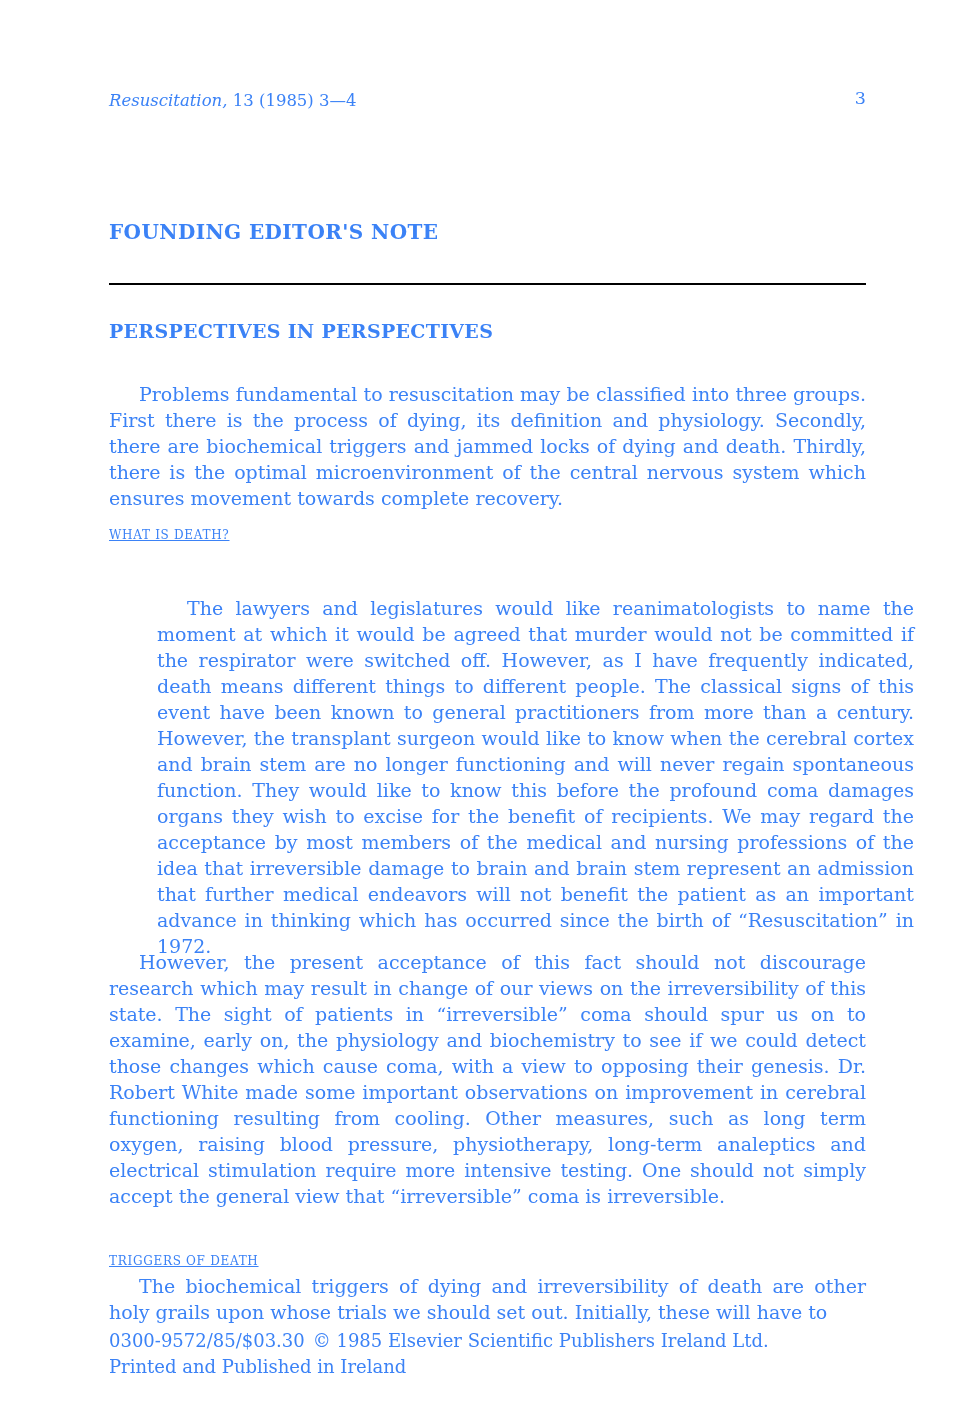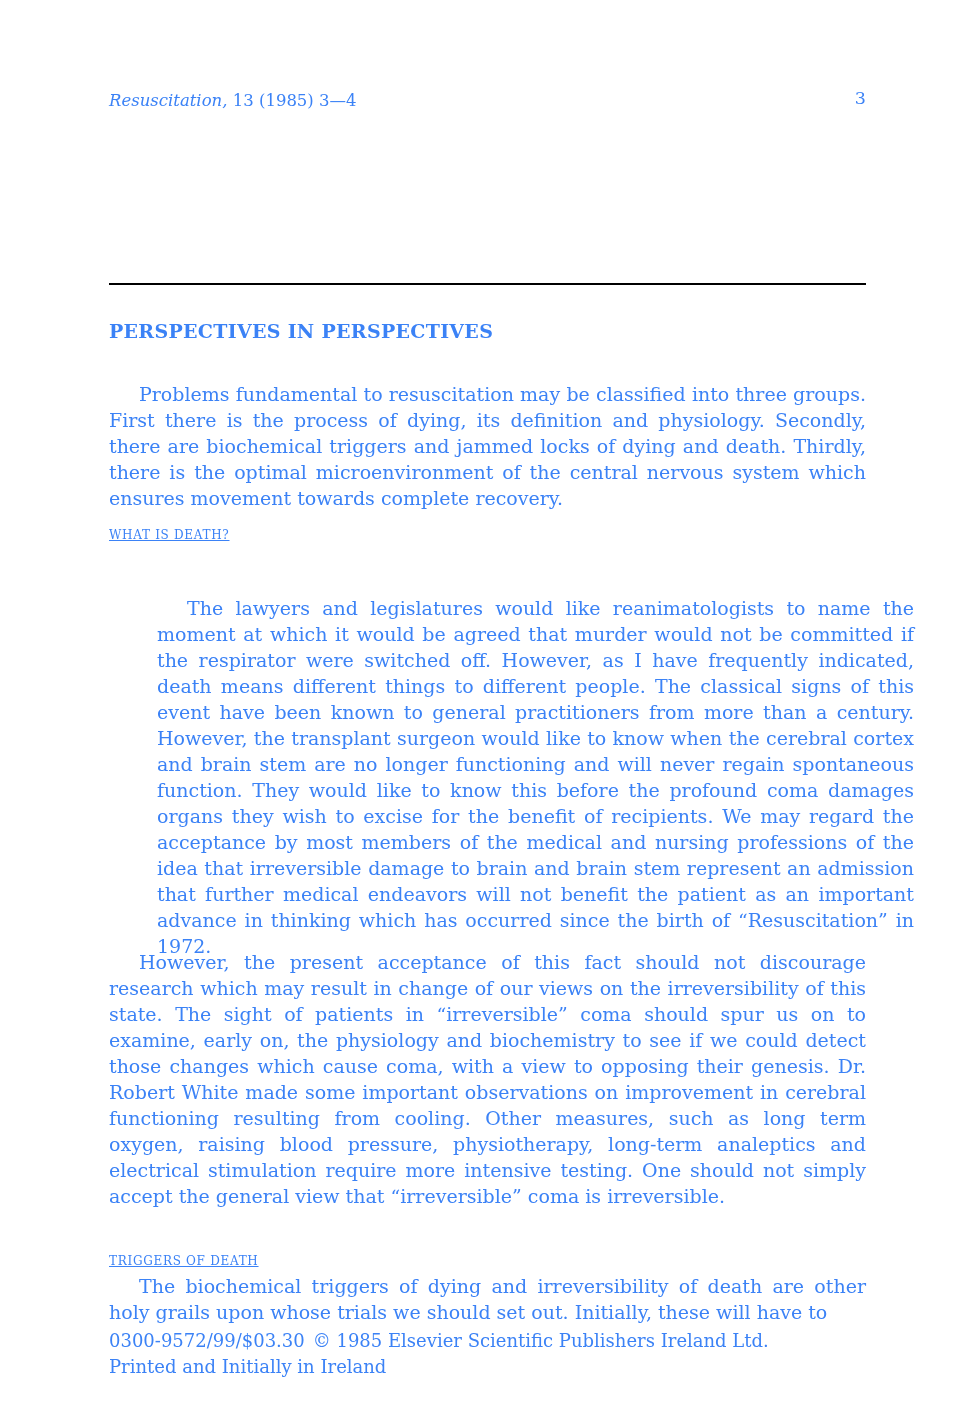--- a/index.html
+++ b/index.html
@@ -74,36 +74,37 @@
 
 <div class="page">
   <div class="content">
 
     <div class="abs header-block">
       <div><span class="journal-name">Resuscitation,</span> <span>13 (1985) 3—4</span></div>
     </div>
 
     <div class="abs page-number">3</div>
 
+    <div class="abs kicker">FOUNDING EDITOR'S NOTE</div>
 
     <div class="abs rule"></div>
 
     <div class="abs article-title">PERSPECTIVES IN PERSPECTIVES</div>
 
     <p class="abs body-para para-intro">Problems fundamental to resuscitation may be classified into three groups. First there is the process of dying, its definition and physiology. Secondly, there are biochemical triggers and jammed locks of dying and death. Thirdly, there is the optimal microenvironment of the central nervous system which ensures movement towards complete recovery.</p>
 
     <div class="abs section-heading heading-death">WHAT IS DEATH?</div>
 
     <p class="abs body-para para-death-1">The lawyers and legislatures would like reanimatologists to name the moment at which it would be agreed that murder would not be committed if the respirator were switched off. However, as I have frequently indicated, death means different things to different people. The classical signs of this event have been known to general practitioners from more than a century. However, the transplant surgeon would like to know when the cerebral cortex and brain stem are no longer functioning and will never regain spontaneous function. They would like to know this before the profound coma damages organs they wish to excise for the benefit of recipients. We may regard the acceptance by most members of the medical and nursing professions of the idea that irreversible damage to brain and brain stem represent an admission that further medical endeavors will not benefit the patient as an important advance in thinking which has occurred since the birth of “Resuscitation” in 1972.</p>
 
     <p class="abs body-para para-death-2">However, the present acceptance of this fact should not discourage research which may result in change of our views on the irreversibility of this state. The sight of patients in “irreversible” coma should spur us on to examine, early on, the physiology and biochemistry to see if we could detect those changes which cause coma, with a view to opposing their genesis. Dr. Robert White made some important observations on improvement in cerebral functioning resulting from cooling. Other measures, such as long term oxygen, raising blood pressure, physiotherapy, long-term analeptics and electrical stimulation require more intensive testing. One should not simply accept the general view that “irreversible” coma is irreversible.</p>
 
     <div class="abs section-heading heading-triggers">TRIGGERS OF DEATH</div>
 
     <p class="abs body-para para-trig-1">The biochemical triggers of dying and irreversibility of death are other holy grails upon whose trials we should set out. Initially, these will have to</p>
 
     <div class="abs footer-block">
-      <div><span>0300-9572/99/$03.30</span><span class="footer-copyright">© 1985 Elsevier Scientific Publishers Ireland Ltd.</span></div>
-      <div>Printed and Initially in Ireland</div>
+      <div><span>0300-9572/85/$03.30</span><span class="footer-copyright">© 1985 Elsevier Scientific Publishers Ireland Ltd.</span></div>
+      <div>Printed and Published in Ireland</div>
     </div>
 
   </div>
 </div>
 
 </body></html>

